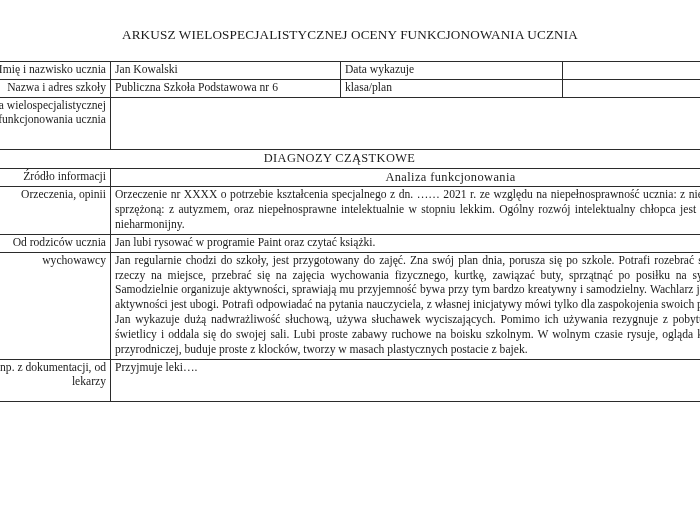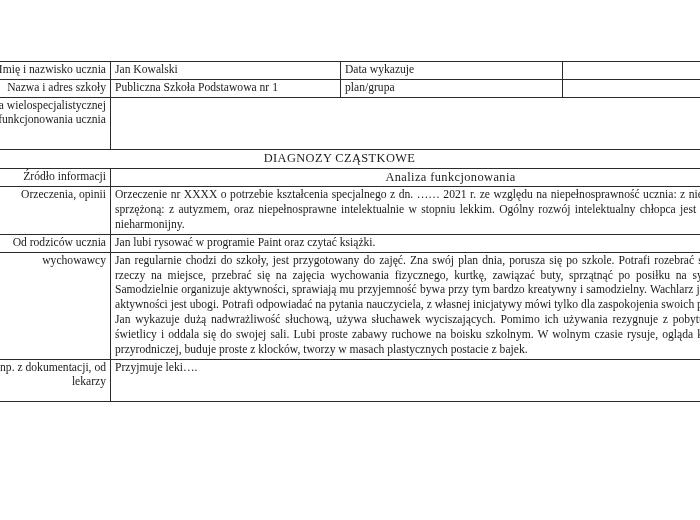--- a/index.html
+++ b/index.html
@@ -55,41 +55,42 @@
   col.c1{width:222px;}
   col.c2{width:230px;}
   col.c3{width:222px;}
   col.c4{width:228px;}
 </style>
 </head>
 <body>
 
 <div id="doc">
 
+  <div id="title">ARKUSZ WIELOSPECJALISTYCZNEJ OCENY FUNKCJONOWANIA UCZNIA</div>
 
   <table class="sheet">
     <colgroup>
       <col class="c1">
         <col class="c2">
         <col class="c3">
         <col class="c4">
     </colgroup>
     <tbody>
 
       <tr>
         <td class="sh lbl">Imię i nazwisko ucznia</td>
         <td class="ctr">Jan Kowalski</td>
         <td class="sh ctr">Data wykazuje</td>
         <td class="rt">2010</td>
       </tr>
 
       <tr>
         <td class="sh lbl">Nazwa i adres szkoły</td>
-        <td class="ctr">Publiczna Szkoła Podstawowa nr 1</td>
-        <td class="sh ctr">plan/grupa</td>
+        <td class="ctr">Publiczna Szkoła Podstawowa nr 6</td>
+        <td class="sh ctr">klasa/plan</td>
         <td class="rt">III</td>
       </tr>
 
       <tr style="height:52px">
         <td class="sh lbl">Data podsumowania wielospecjalistycznej oceny funkcjonowania ucznia</td>
         <td colspan="3"></td>
       </tr>
 
       <tr>
         <td class="sh banner" colspan="4">DIAGNOZY CZĄSTKOWE</td>

